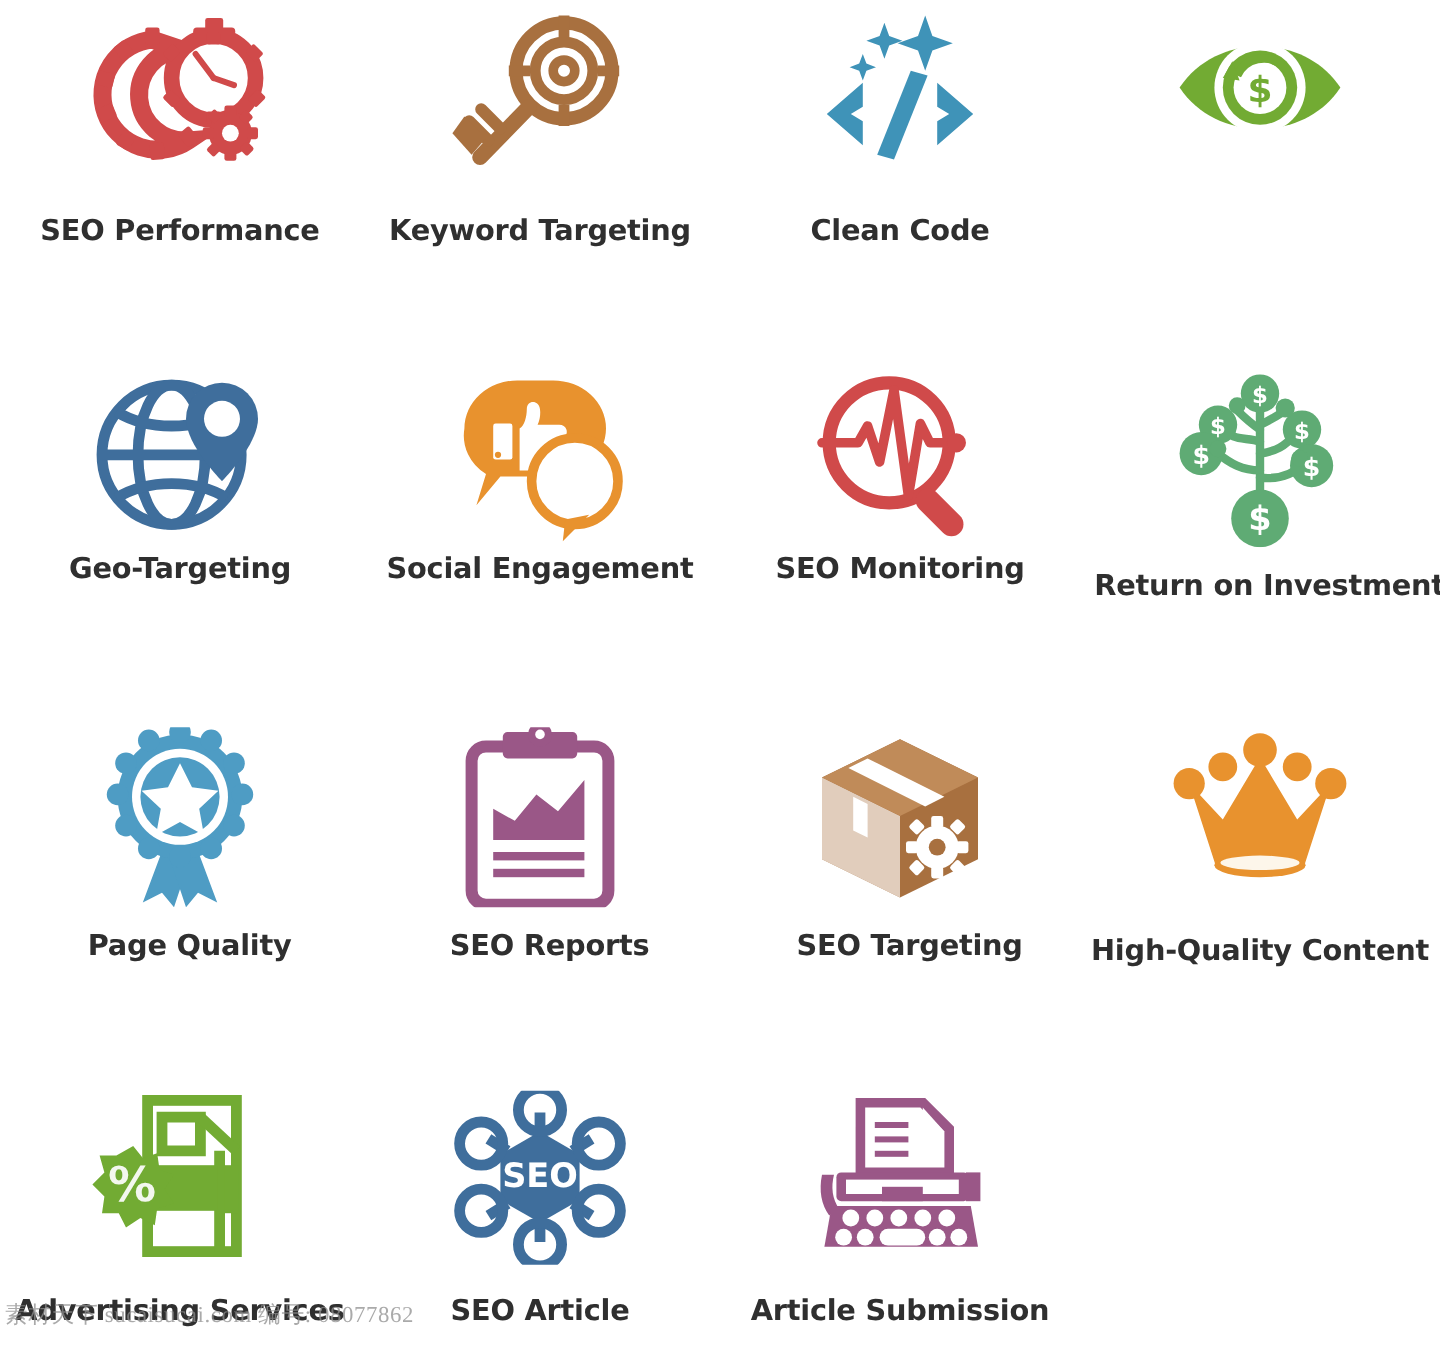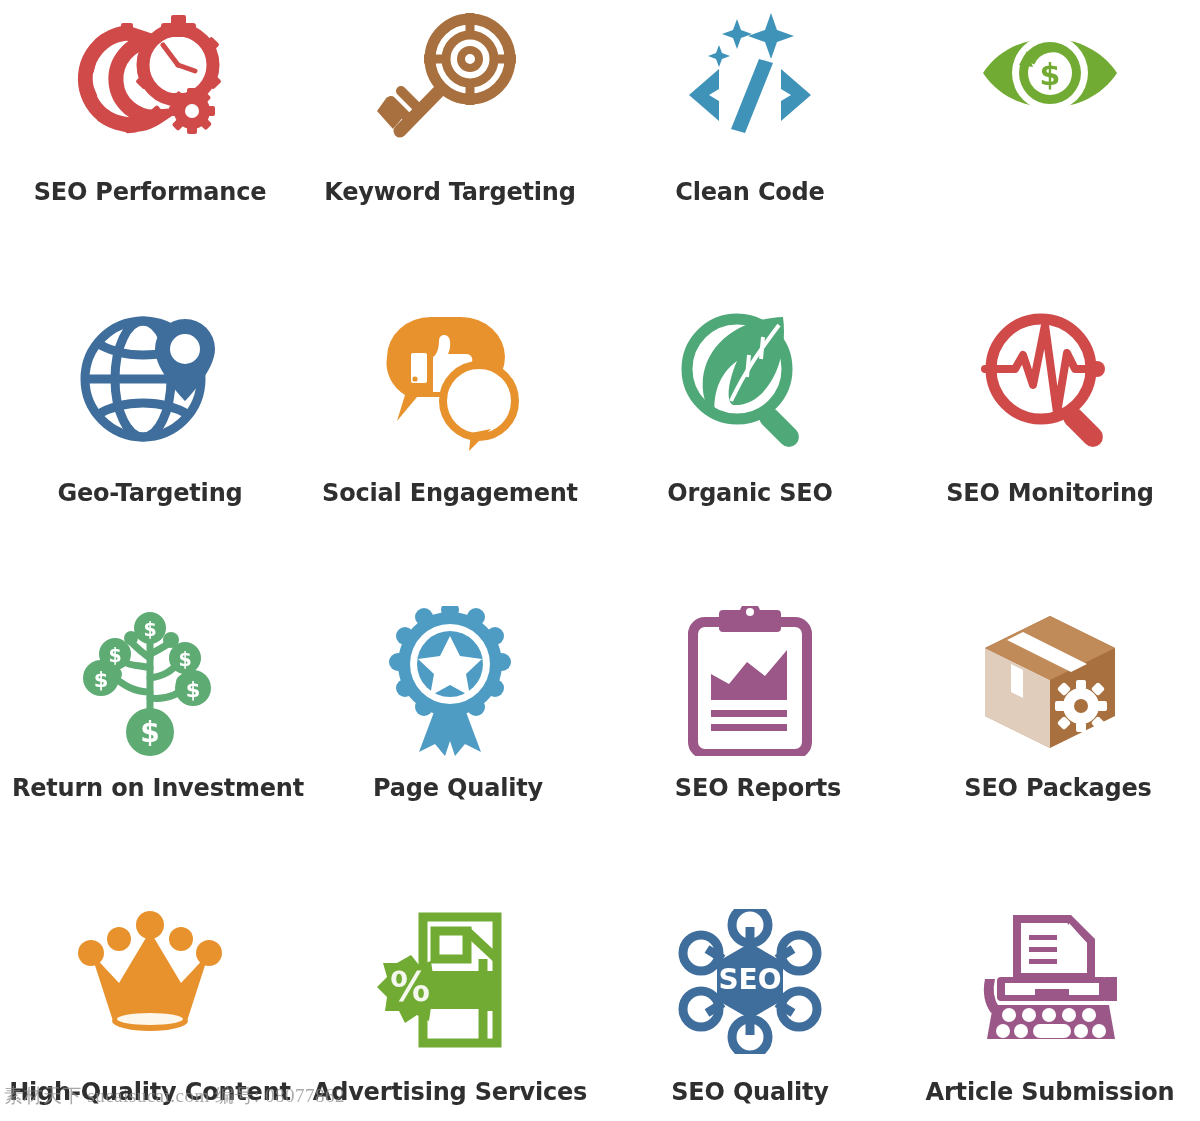--- a/index.html
+++ b/index.html
@@ -34,21 +34,21 @@
     font-size:24px;
     font-weight:700;
     color:#2f2f2f;
     letter-spacing:-0.2px;
     white-space:nowrap;
     text-align:left;
     font-family:"DejaVu Sans","Liberation Sans",sans-serif;
   }
   
   .r1 .label{margin-top:22px;}
-  .r2 .label{margin-top:23px;}
+  .r2 .label{margin-top:4px;}
   .r3 .label{margin-top:18px;margin-left:16px;}
   .r4 .label{margin-top:22px;}
 
   .watermark{
     position:absolute;
     left:4px;top:1083px;
     width:420px;
     font-size:19px;
     color:#8e8e8e;
     opacity:.75;
@@ -184,32 +184,20 @@
           <circle cx="40" cy="70" r="2.6" fill="#e8922e"></circle>
           <path d="M58 48 c4 -2 6 -10 6 -16 c0 -8 10 -8 11 0 c1 7 -2 13 -2 13 h18 c6 0 8 6 5 10 c4 2 4 9 -1 11 c2 4 -1 9 -6 9 c1 4 -2 8 -7 8 H58 Z"></path>
         </g>
         <circle cx="104" cy="92" r="36" fill="#ffffff" stroke="#e8922e" stroke-width="8"></circle>
         <path d="M96 124 L94 142 L116 120 Z" fill="#e8922e"></path>
       </svg>
     </div>
     <div class="label">Social Engagement</div>
   </div>
 
-  <div class="cell r2">
-    <div class="icon-wrap">
-      <svg width="150" height="145" viewBox="0 0 150 145">
-        <circle cx="62" cy="60" r="50" fill="none" stroke="#4fa878" stroke-width="11"></circle>
-        <path d="M108 8 C58 10 24 42 28 82 C30 100 40 106 40 106 C40 106 34 72 62 52 C54 70 50 92 58 96 C92 98 114 52 108 8 Z" fill="#4fa878"></path>
-        <path d="M104 16 C86 40 70 62 56 92" stroke="#ffffff" stroke-width="4" fill="none"></path>
-        <path d="M88 28 L86 50 M74 46 L72 68" stroke="#ffffff" stroke-width="4" fill="none"></path>
-        <rect x="94" y="94" width="20" height="48" rx="10" fill="#4fa878" transform="rotate(-45 104 118)"></rect>
-      </svg>
-    </div>
-    <div class="label">Organic SEO</div>
-  </div>
 
   <div class="cell r2">
     <div class="icon-wrap">
       <svg width="150" height="145" viewBox="0 0 150 145">
         <circle cx="66" cy="60" r="50" fill="none" stroke="#d04a4a" stroke-width="11"></circle>
         <path d="M10 60 H40 L48 46 L58 76 L70 16 L82 104 L92 44 L100 60 H118" fill="none" stroke="#d04a4a" stroke-width="8" stroke-linejoin="round" stroke-linecap="round"></path>
         <circle cx="122" cy="60" r="8" fill="#d04a4a"></circle>
         <rect x="98" y="94" width="20" height="48" rx="10" fill="#d04a4a" transform="rotate(-45 108 118)"></rect>
       </svg>
     </div>
@@ -316,21 +304,21 @@
             <rect x="-26" y="-5" width="10" height="10" rx="2"></rect>
             <rect x="16" y="-5" width="10" height="10" rx="2"></rect>
             <rect x="-22" y="-22" width="10" height="10" rx="2" transform="rotate(45 -17 -17)"></rect>
             <rect x="12" y="12" width="10" height="10" rx="2" transform="rotate(45 17 17)"></rect>
             <rect x="12" y="-22" width="10" height="10" rx="2" transform="rotate(-45 17 -17)"></rect>
             <rect x="-22" y="12" width="10" height="10" rx="2" transform="rotate(-45 -17 17)"></rect>
           </g>
         </g>
       </svg>
     </div>
-    <div class="label">SEO Packages</div>
+    <div class="label">SEO Targeting</div>
   </div>
 
   <div class="cell r4">
     <div class="icon-wrap">
       <svg width="150" height="145" viewBox="0 0 150 145">
         <path d="M16 44 L38 112 H112 L134 44 L106 74 L75 22 L44 74 Z" fill="#e8922e"></path>
         <g fill="#e8922e">
           <circle cx="16" cy="44" r="13"></circle>
           <circle cx="44" cy="30" r="12"></circle>
           <circle cx="75" cy="16" r="14"></circle>
@@ -380,21 +368,21 @@
           <circle cx="75" cy="16" r="18"></circle>
           <circle cx="75" cy="128" r="18"></circle>
           <circle cx="26" cy="44" r="18"></circle>
           <circle cx="124" cy="44" r="18"></circle>
           <circle cx="26" cy="100" r="18"></circle>
           <circle cx="124" cy="100" r="18"></circle>
         </g>
         <text x="75" y="80" text-anchor="middle" font-family="DejaVu Sans, sans-serif" font-size="28" font-weight="bold" fill="#ffffff">SEO</text>
       </svg>
     </div>
-    <div class="label">SEO Quality</div>
+    <div class="label">SEO Article</div>
   </div>
 
   <div class="cell r4">
     <div class="icon-wrap">
       <svg width="150" height="145" viewBox="0 0 150 145">
         <path d="M38 6 H96 L120 30 V72 H38 Z" fill="#9a5787"></path>
         <path d="M46 14 H92 L112 34 V64 H46 Z" fill="#ffffff"></path>
         <path d="M94 14 L94 34 L112 34 Z" fill="#ffffff"></path>
         <g fill="#9a5787">
           <rect x="54" y="26" width="28" height="5"></rect>

